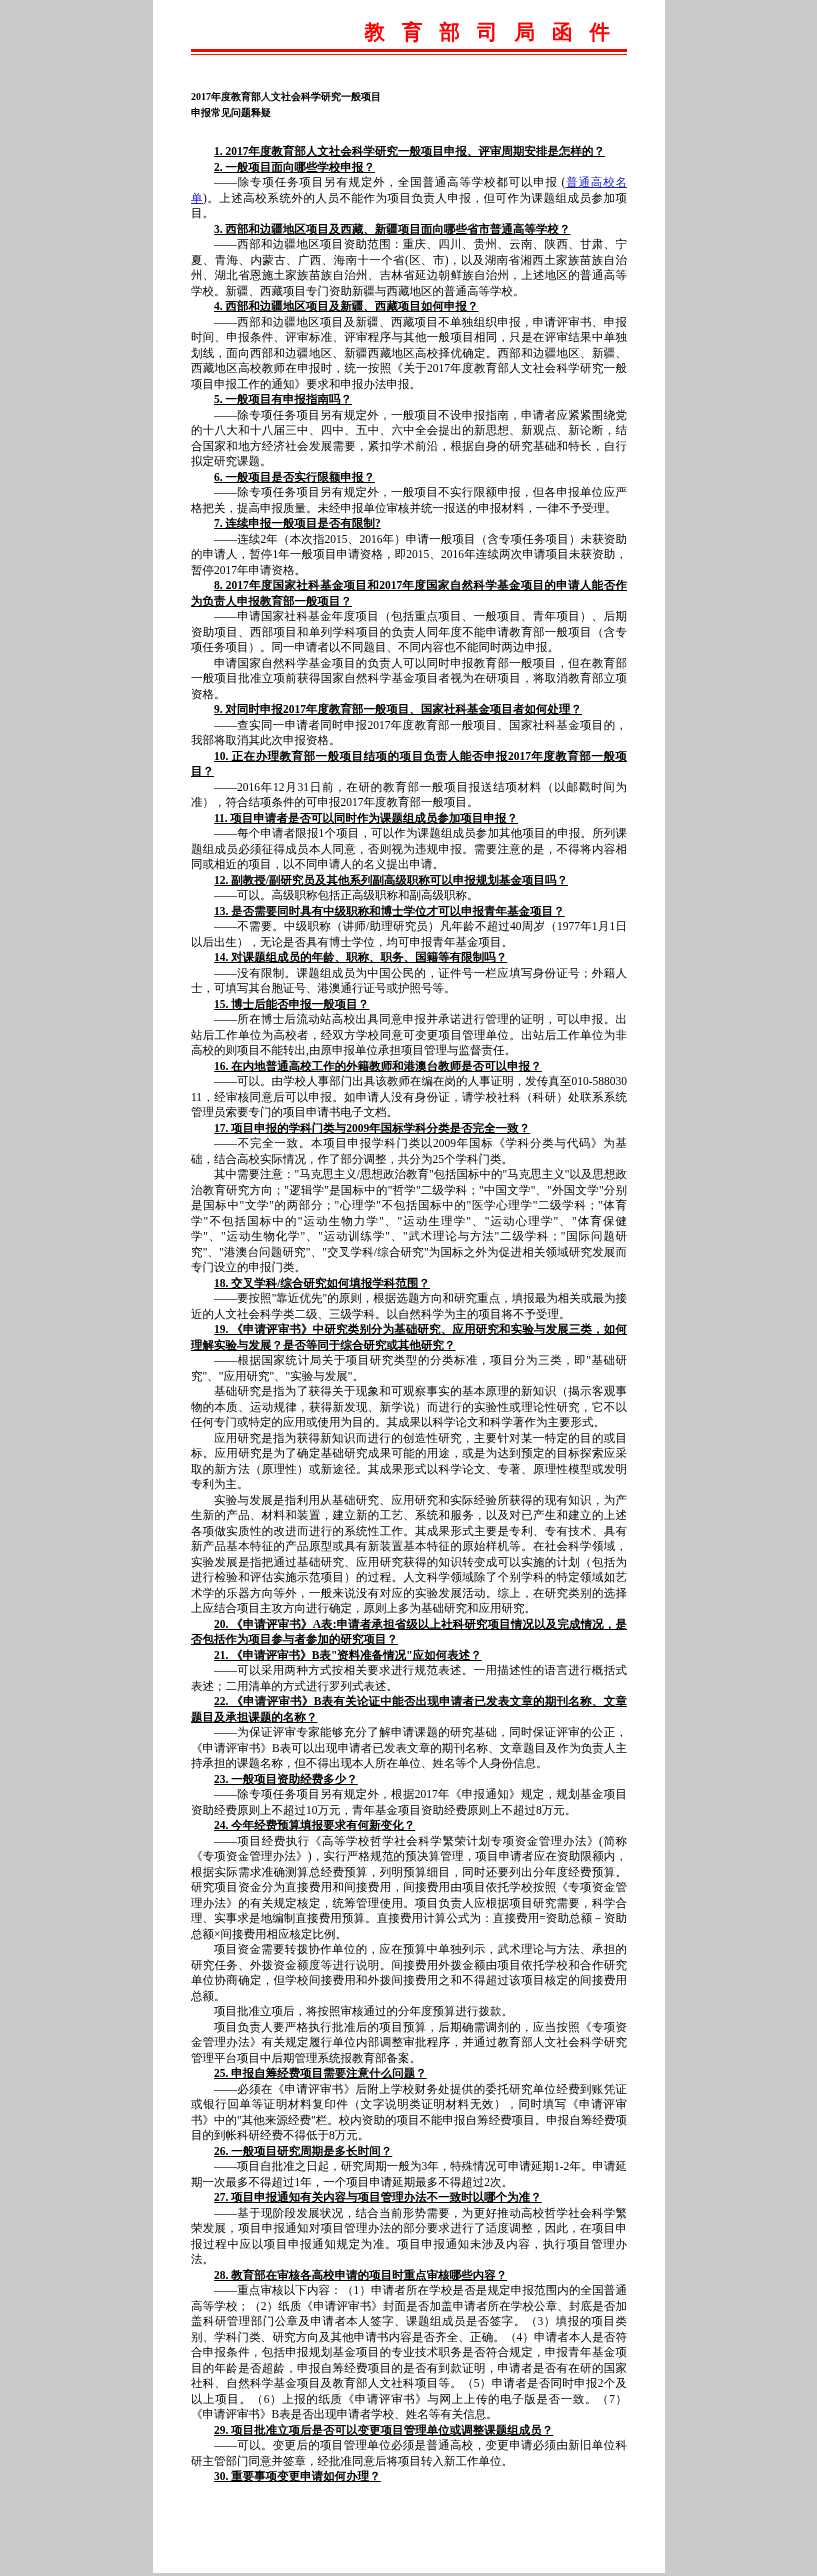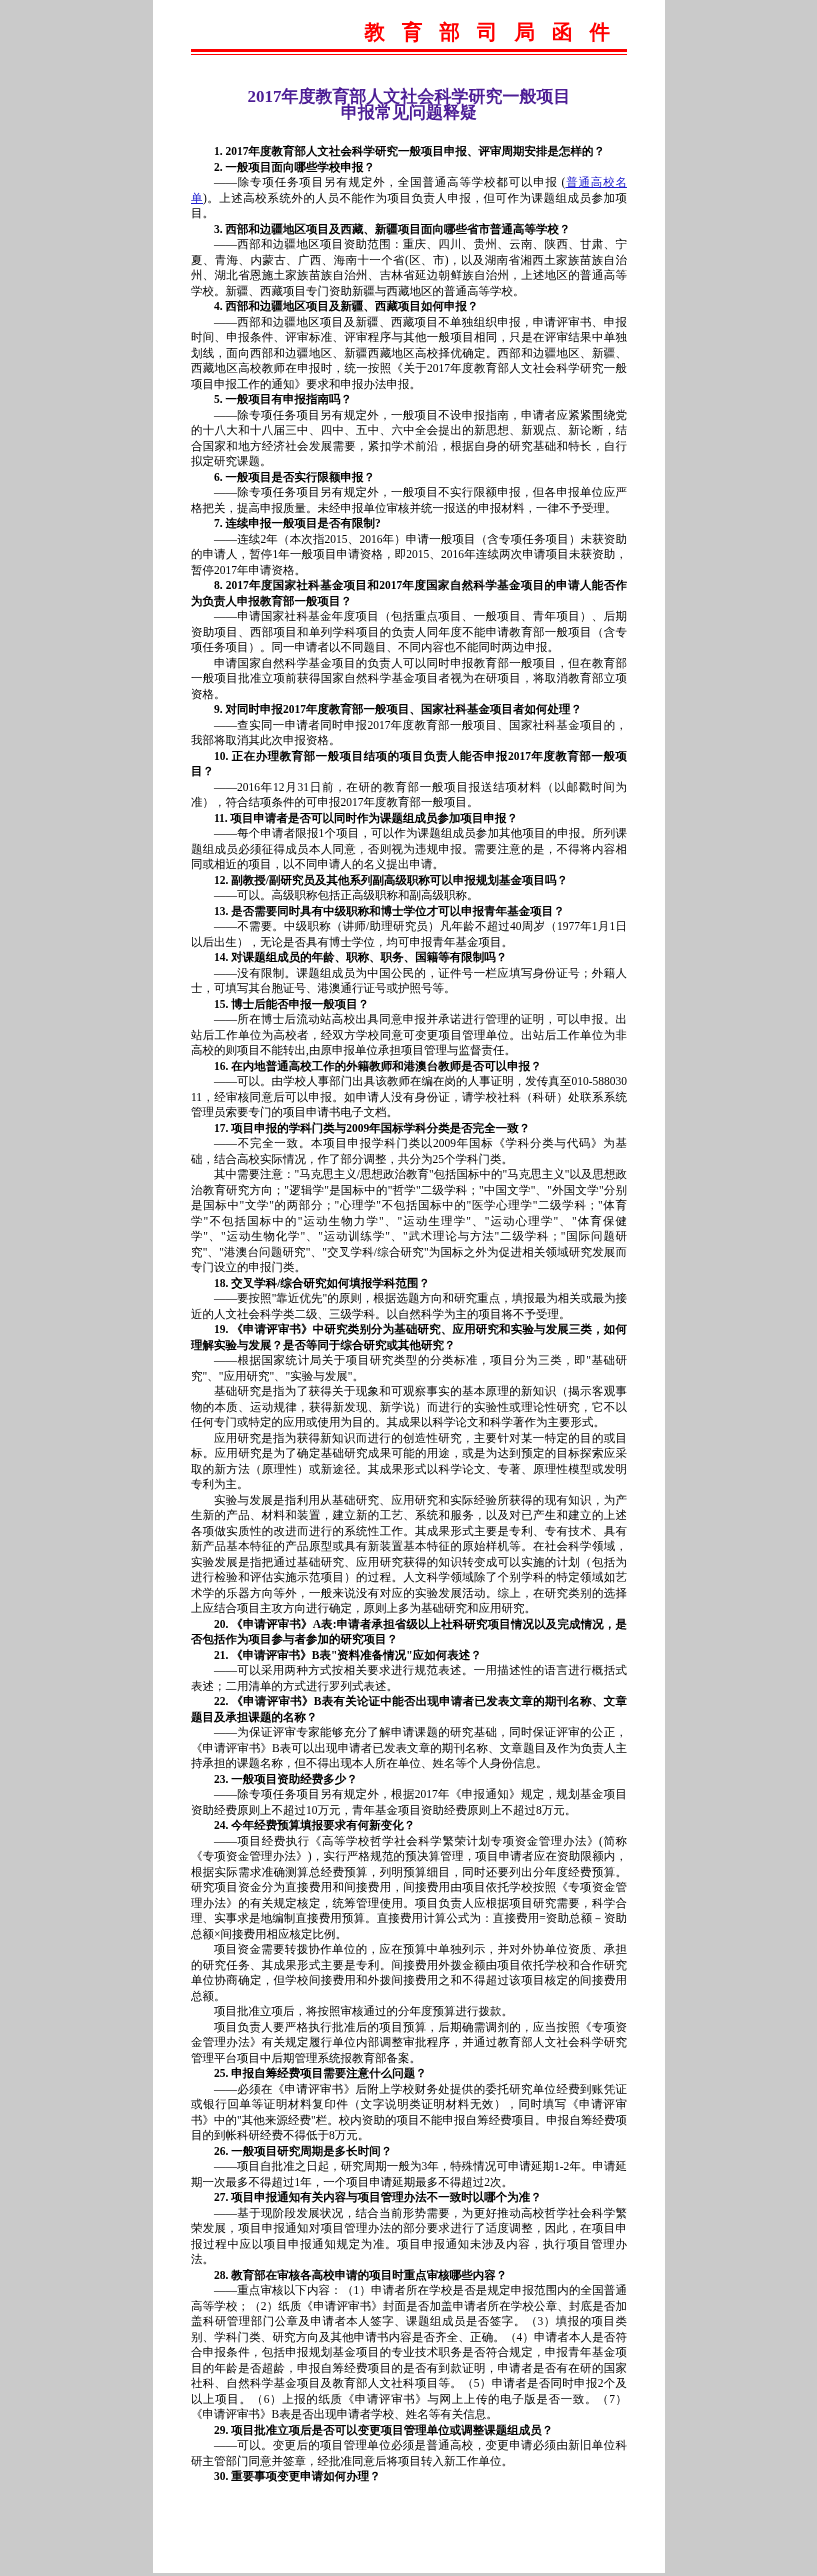--- a/index.html
+++ b/index.html
@@ -29,37 +29,37 @@
   }
   .red-rule {
     height:1.3px;
     border-top:3.3px solid #ff0000;
     border-bottom:1.3px solid #ff0000;
     background:#ffffff;
     margin-top:5.3px;
   }
   .doc-title {
     margin-top:34px;
-    text-align:center;
+    text-align:left;
     font-weight:bold;
-    font-size:17px;
+    font-size:10px;
     line-height:16.5px;
-    color:#4c1d95;
+    color:#000000;
   }
   .qa-list { margin-top:22.4px; }
   .qa-list p {
     margin:0;
     font-size:11.5px;
     line-height:15.5px;
     text-align:justify;
     text-indent:2em;
     color:#000000;
     word-break:break-all;
   }
-  .qa-list p.qa-q { font-weight:bold; }
+  .qa-list p.qa-q { font-weight:bold;text-decoration:underline; }
   a.doc-link {
     color:#1a1acd;
     text-decoration:underline;
     cursor:pointer;
   }
 </style>
 </head>
 <body>
 
 <div class="page">
@@ -117,21 +117,21 @@
       <p class="qa-a"><span>实验与发展是指利用从基础研究、应用研究和实际经验所获得的现有知识，为产生新的产品、材料和装置，建立新的工艺、系统和服务，以及对已产生和建立的上述各项做实质性的改进而进行的系统性工作。其成果形式主要是专利、专有技术、具有新产品基本特征的产品原型或具有新装置基本特征的原始样机等。在社会科学领域，实验发展是指把通过基础研究、应用研究获得的知识转变成可以实施的计划（包括为进行检验和评估实施示范项目）的过程。人文科学领域除了个别学科的特定领域如艺术学的乐器方向等外，一般来说没有对应的实验发展活动。综上，在研究类别的选择上应结合项目主攻方向进行确定，原则上多为基础研究和应用研究。</span></p>
       <p class="qa-q">20. 《申请评审书》A表:申请者承担省级以上社科研究项目情况以及完成情况，是否包括作为项目参与者参加的研究项目？</p>
       <p class="qa-q">21. 《申请评审书》B表"资料准备情况"应如何表述？</p>
       <p class="qa-a"><span>——可以采用两种方式按相关要求进行规范表述。一用描述性的语言进行概括式表述；二用清单的方式进行罗列式表述。</span></p>
       <p class="qa-q">22. 《申请评审书》B表有关论证中能否出现申请者已发表文章的期刊名称、文章题目及承担课题的名称？</p>
       <p class="qa-a"><span>——为保证评审专家能够充分了解申请课题的研究基础，同时保证评审的公正，《申请评审书》B表可以出现申请者已发表文章的期刊名称、文章题目及作为负责人主持承担的课题名称，但不得出现本人所在单位、姓名等个人身份信息。</span></p>
       <p class="qa-q">23. 一般项目资助经费多少？</p>
       <p class="qa-a"><span>——除专项任务项目另有规定外，根据2017年《申报通知》规定，规划基金项目资助经费原则上不超过10万元，青年基金项目资助经费原则上不超过8万元。</span></p>
       <p class="qa-q">24. 今年经费预算填报要求有何新变化？</p>
       <p class="qa-a"><span>——项目经费执行《高等学校哲学社会科学繁荣计划专项资金管理办法》(简称《专项资金管理办法》)，实行严格规范的预决算管理，项目申请者应在资助限额内，根据实际需求准确测算总经费预算，列明预算细目，同时还要列出分年度经费预算。研究项目资金分为直接费用和间接费用，间接费用由项目依托学校按照《专项资金管理办法》的有关规定核定，统筹管理使用。项目负责人应根据项目研究需要，科学合理、实事求是地编制直接费用预算。直接费用计算公式为：直接费用=资助总额－资助总额×间接费用相应核定比例。</span></p>
-      <p class="qa-a"><span>项目资金需要转拨协作单位的，应在预算中单独列示，并对外协单位资质、承担的研究任务、其成果形式主要是专利。间接费用外拨金额由项目依托学校和合作研究单位协商确定，但学校间接费用和外拨间接费用之和不得超过该项目核定的间接费用总额。</span></p>
+      <p class="qa-a"><span>项目资金需要转拨协作单位的，应在预算中单独列示，武术理论与方法、承担的研究任务、外拨资金额度等进行说明。间接费用外拨金额由项目依托学校和合作研究单位协商确定，但学校间接费用和外拨间接费用之和不得超过该项目核定的间接费用总额。</span></p>
       <p class="qa-a"><span>项目批准立项后，将按照审核通过的分年度预算进行拨款。</span></p>
       <p class="qa-a"><span>项目负责人要严格执行批准后的项目预算，后期确需调剂的，应当按照《专项资金管理办法》有关规定履行单位内部调整审批程序，并通过教育部人文社会科学研究管理平台项目中后期管理系统报教育部备案。</span></p>
       <p class="qa-q">25. 申报自筹经费项目需要注意什么问题？</p>
       <p class="qa-a"><span>——必须在《申请评审书》后附上学校财务处提供的委托研究单位经费到账凭证或银行回单等证明材料复印件（文字说明类证明材料无效），同时填写《申请评审书》中的"其他来源经费"栏。校内资助的项目不能申报自筹经费项目。申报自筹经费项目的到帐科研经费不得低于8万元。</span></p>
       <p class="qa-q">26. 一般项目研究周期是多长时间？</p>
       <p class="qa-a"><span>——项目自批准之日起，研究周期一般为3年，特殊情况可申请延期1-2年。申请延期一次最多不得超过1年，一个项目申请延期最多不得超过2次。</span></p>
       <p class="qa-q">27. 项目申报通知有关内容与项目管理办法不一致时以哪个为准？</p>
       <p class="qa-a"><span>——基于现阶段发展状况，结合当前形势需要，为更好推动高校哲学社会科学繁荣发展，项目申报通知对项目管理办法的部分要求进行了适度调整，因此，在项目申报过程中应以项目申报通知规定为准。项目申报通知未涉及内容，执行项目管理办法。</span></p>
       <p class="qa-q">28. 教育部在审核各高校申请的项目时重点审核哪些内容？</p>
       <p class="qa-a"><span>——重点审核以下内容：（1）申请者所在学校是否是规定申报范围内的全国普通高等学校；（2）纸质《申请评审书》封面是否加盖申请者所在学校公章、封底是否加盖科研管理部门公章及申请者本人签字、课题组成员是否签字。（3）填报的项目类别、学科门类、研究方向及其他申请书内容是否齐全、正确。（4）申请者本人是否符合申报条件，包括申报规划基金项目的专业技术职务是否符合规定，申报青年基金项目的年龄是否超龄，申报自筹经费项目的是否有到款证明，申请者是否有在研的国家社科、自然科学基金项目及教育部人文社科项目等。（5）申请者是否同时申报2个及以上项目。（6）上报的纸质《申请评审书》与网上上传的电子版是否一致。（7）《申请评审书》B表是否出现申请者学校、姓名等有关信息。</span></p>

